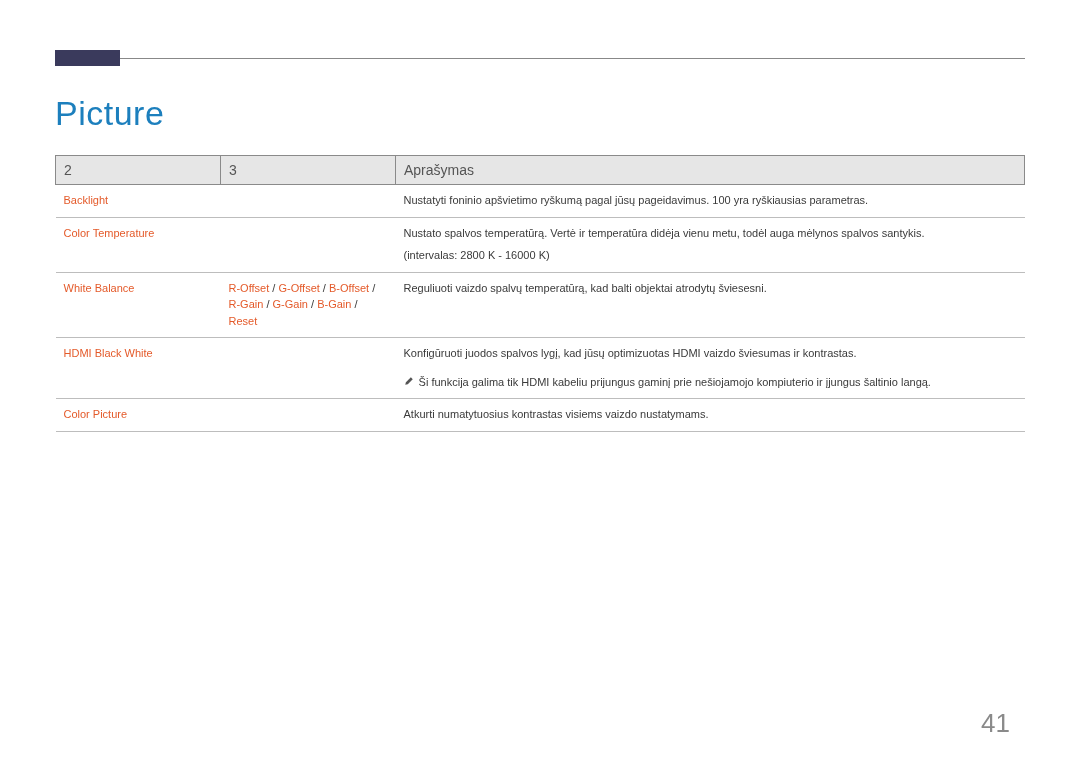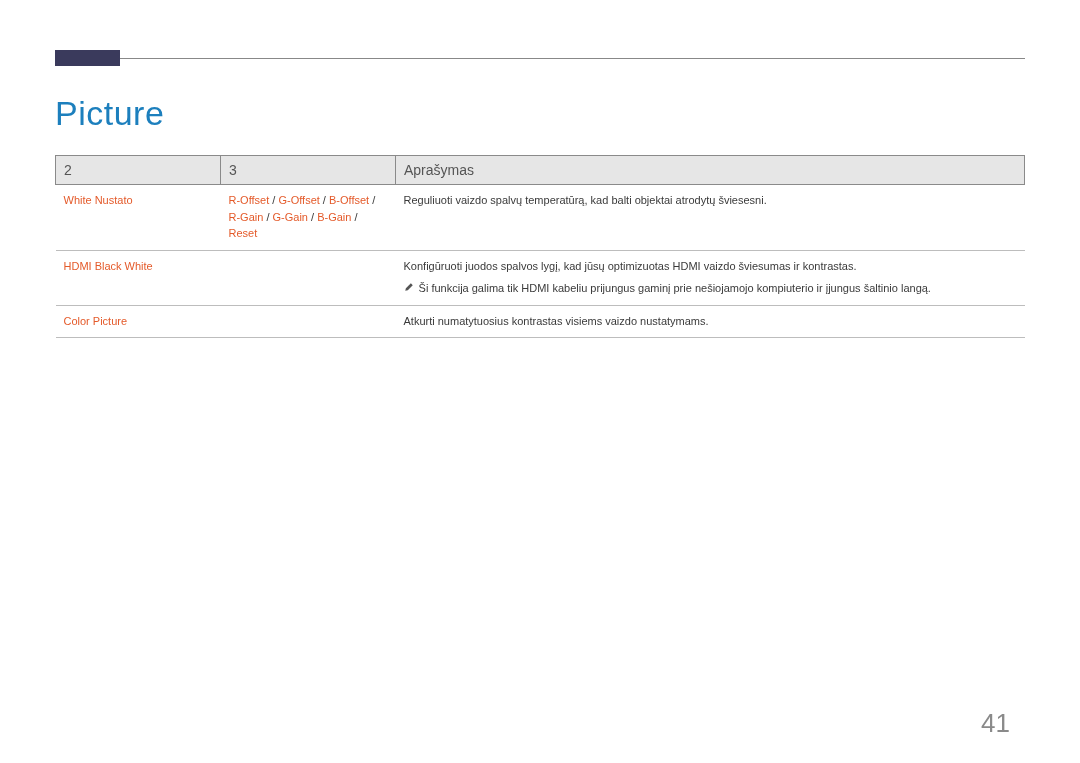--- a/index.html
+++ b/index.html
@@ -12,21 +12,21 @@
   table { border-collapse: collapse; width: 100%; table-layout: fixed; }
   col.c1 { width: 165px; }
   col.c2 { width: 175px; }
   col.c3 { width: auto; }
   thead th { background: #e6e6e6; font-weight: 400; color: #555; font-size: 14px; text-align: left; padding: 6px 8px; border: 1px solid #8a8a8a; }
   tbody td { font-size: 11px; text-align: left; vertical-align: top; padding: 7px 8px 8px 8px; border-bottom: 1px solid #bdbdbd; color: #3a3a3a; line-height: 1.5; }
   tbody tr td:first-child { border-left: none; }
   tbody tr td:last-child { border-right: none; }
   .menu { color: #e45a2a; }
   .sep { color: #3a3a3a; }
-  .note-row { margin-top: 6px; }
+  .note-row { margin-top: 12px; }
   .note-icon { display: inline-block; width: 12px; vertical-align: top; color: #555; }
   .note-icon svg { width: 10px; height: 10px; }
   .pagenum { position: absolute; right: 70px; bottom: 24px; font-size: 26px; color: #8a8a8a; font-weight: 300; }
 </style>
 </head>
 <body>
 
 <div class="page">
   <div class="rule-wrap">
     <div class="rule-line"></div>
@@ -43,21 +43,34 @@
       </colgroup>
     <thead>
       <tr>
         <th>2</th>
         <th>3</th>
         <th>Aprašymas</th>
       </tr>
     </thead>
     <tbody>
       <tr>
-        <td><span class="menu">White Nustato</span></td>
+        <td><span class="menu">Backlight</span></td>
+        <td></td>
+        <td>Nustatyti foninio apšvietimo ryškumą pagal jūsų pageidavimus. 100 yra ryškiausias parametras.</td>
+      </tr>
+      <tr>
+        <td><span class="menu">Color Temperature</span></td>
+        <td></td>
+        <td>
+          <div>Nustato spalvos temperatūrą. Vertė ir temperatūra didėja vienu metu, todėl auga mėlynos spalvos santykis.</div>
+          <div style="margin-top:6px">(intervalas: 2800 K - 16000 K)</div>
+        </td>
+      </tr>
+      <tr>
+        <td><span class="menu">White Balance</span></td>
         <td>
           <span class="menu">R-Offset</span><span class="sep"> / </span><span class="menu">G-Offset</span><span class="sep"> / </span><span class="menu">B-Offset</span><span class="sep"> / </span><span class="menu">R-Gain</span><span class="sep"> / </span><span class="menu">G-Gain</span><span class="sep"> / </span><span class="menu">B-Gain</span><span class="sep"> / </span><span class="menu">Reset</span>
         </td>
         <td>Reguliuoti vaizdo spalvų temperatūrą, kad balti objektai atrodytų šviesesni.</td>
       </tr>
       <tr>
         <td><span class="menu">HDMI Black White</span></td>
         <td></td>
         <td>
           <div>Konfigūruoti juodos spalvos lygį, kad jūsų optimizuotas HDMI vaizdo šviesumas ir kontrastas.</div>

